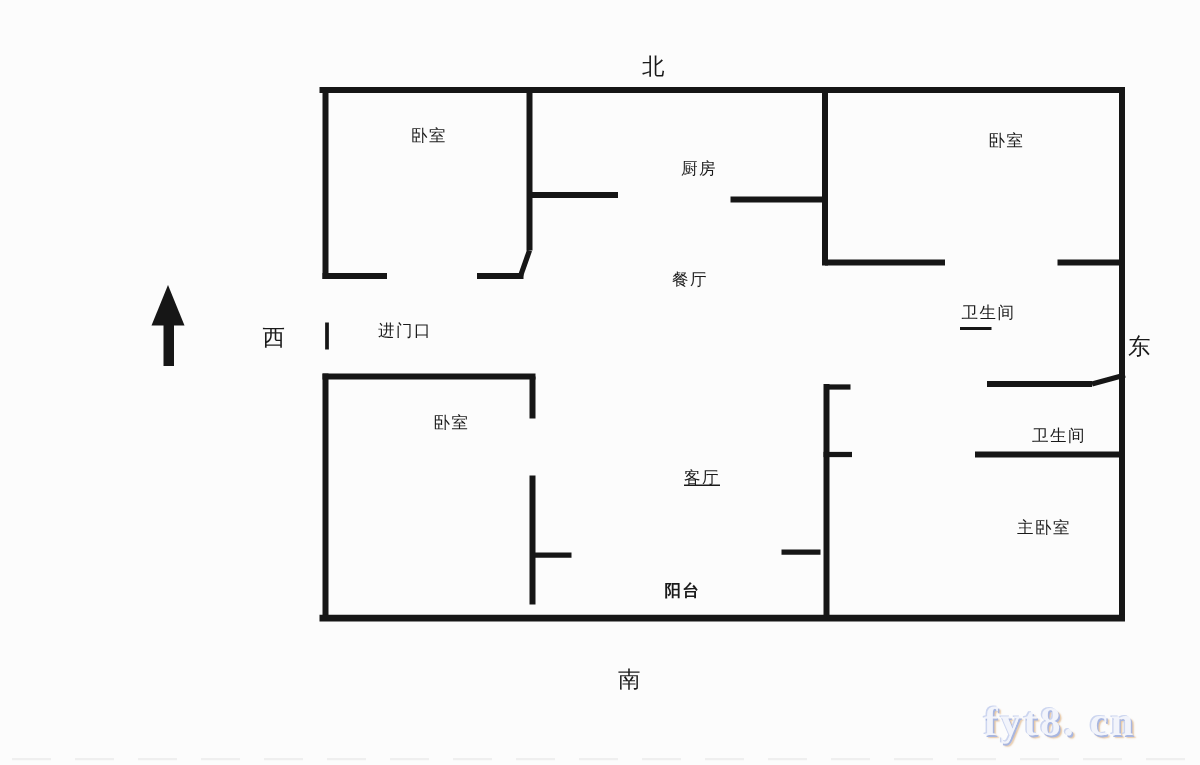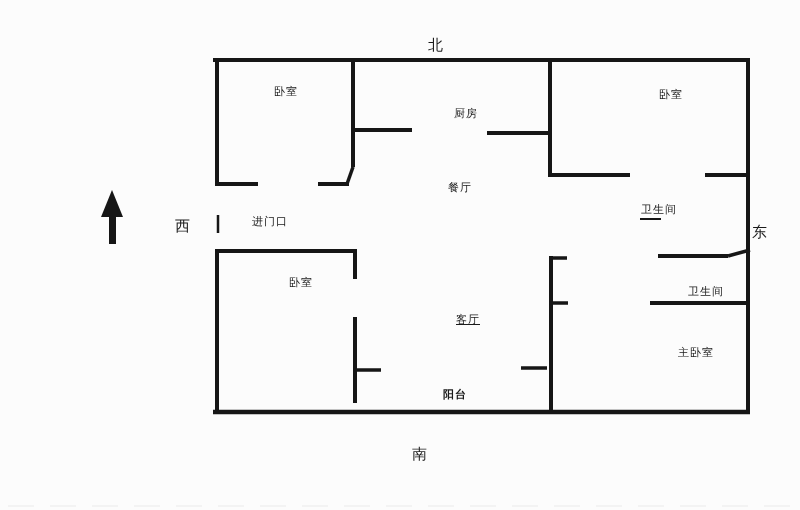--- a/index.html
+++ b/index.html
@@ -83,14 +83,15 @@
   <span class="lbl" style="left:659px;top:89px;">卧室</span>
   <span class="lbl" style="left:448px;top:162px;margin-top:20px;">餐厅</span>
   <span class="lbl" style="left:252px;top:216px;">进门口</span>
   <span class="lbl" style="left:641px;top:204px;">卫生间</span>
   <span class="lbl" style="left:688px;top:286px;">卫生间</span>
   <span class="lbl" style="left:289px;top:277px;">卧室</span>
   <span class="lbl" style="left:456px;top:314px;text-decoration:underline;">客厅</span>
   <span class="lbl" style="left:630px;top:347px;margin-left:48px;">主卧室</span>
   <span class="lbl" style="left:443px;top:389px;font-weight:bold;">阳台</span>
 
+  <span class="watermark">fyt8. cn</span>
 
 </div>
 
 </body></html>

